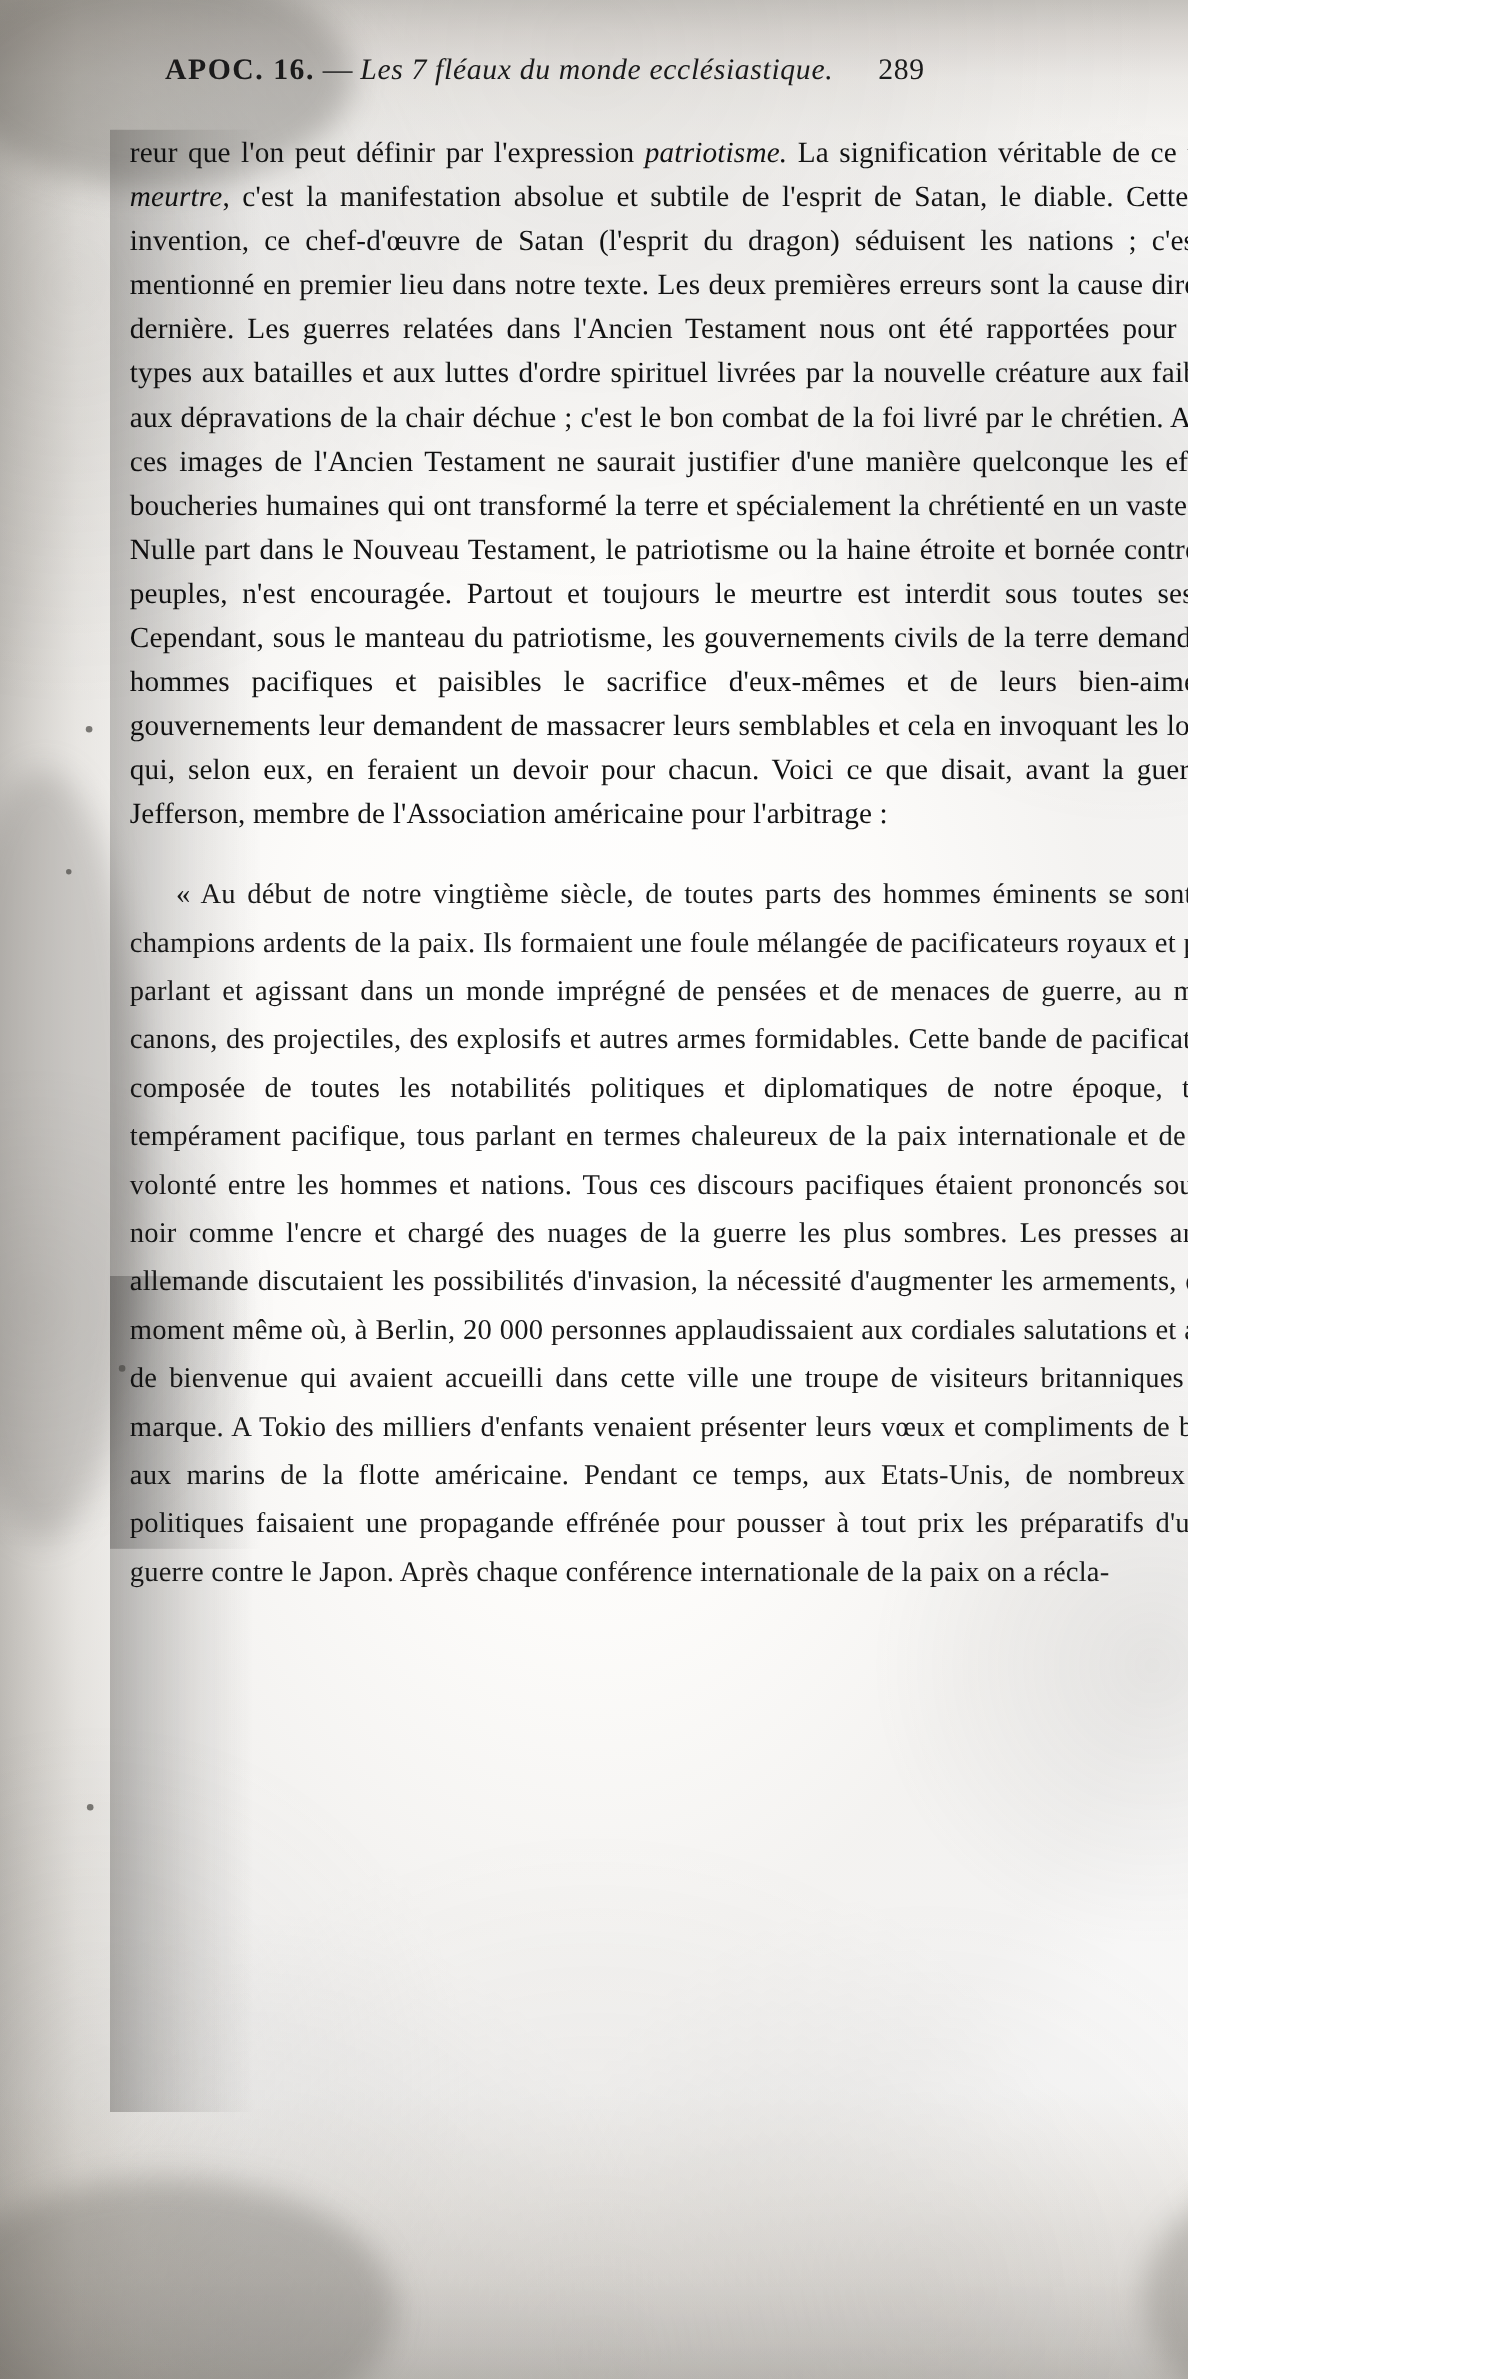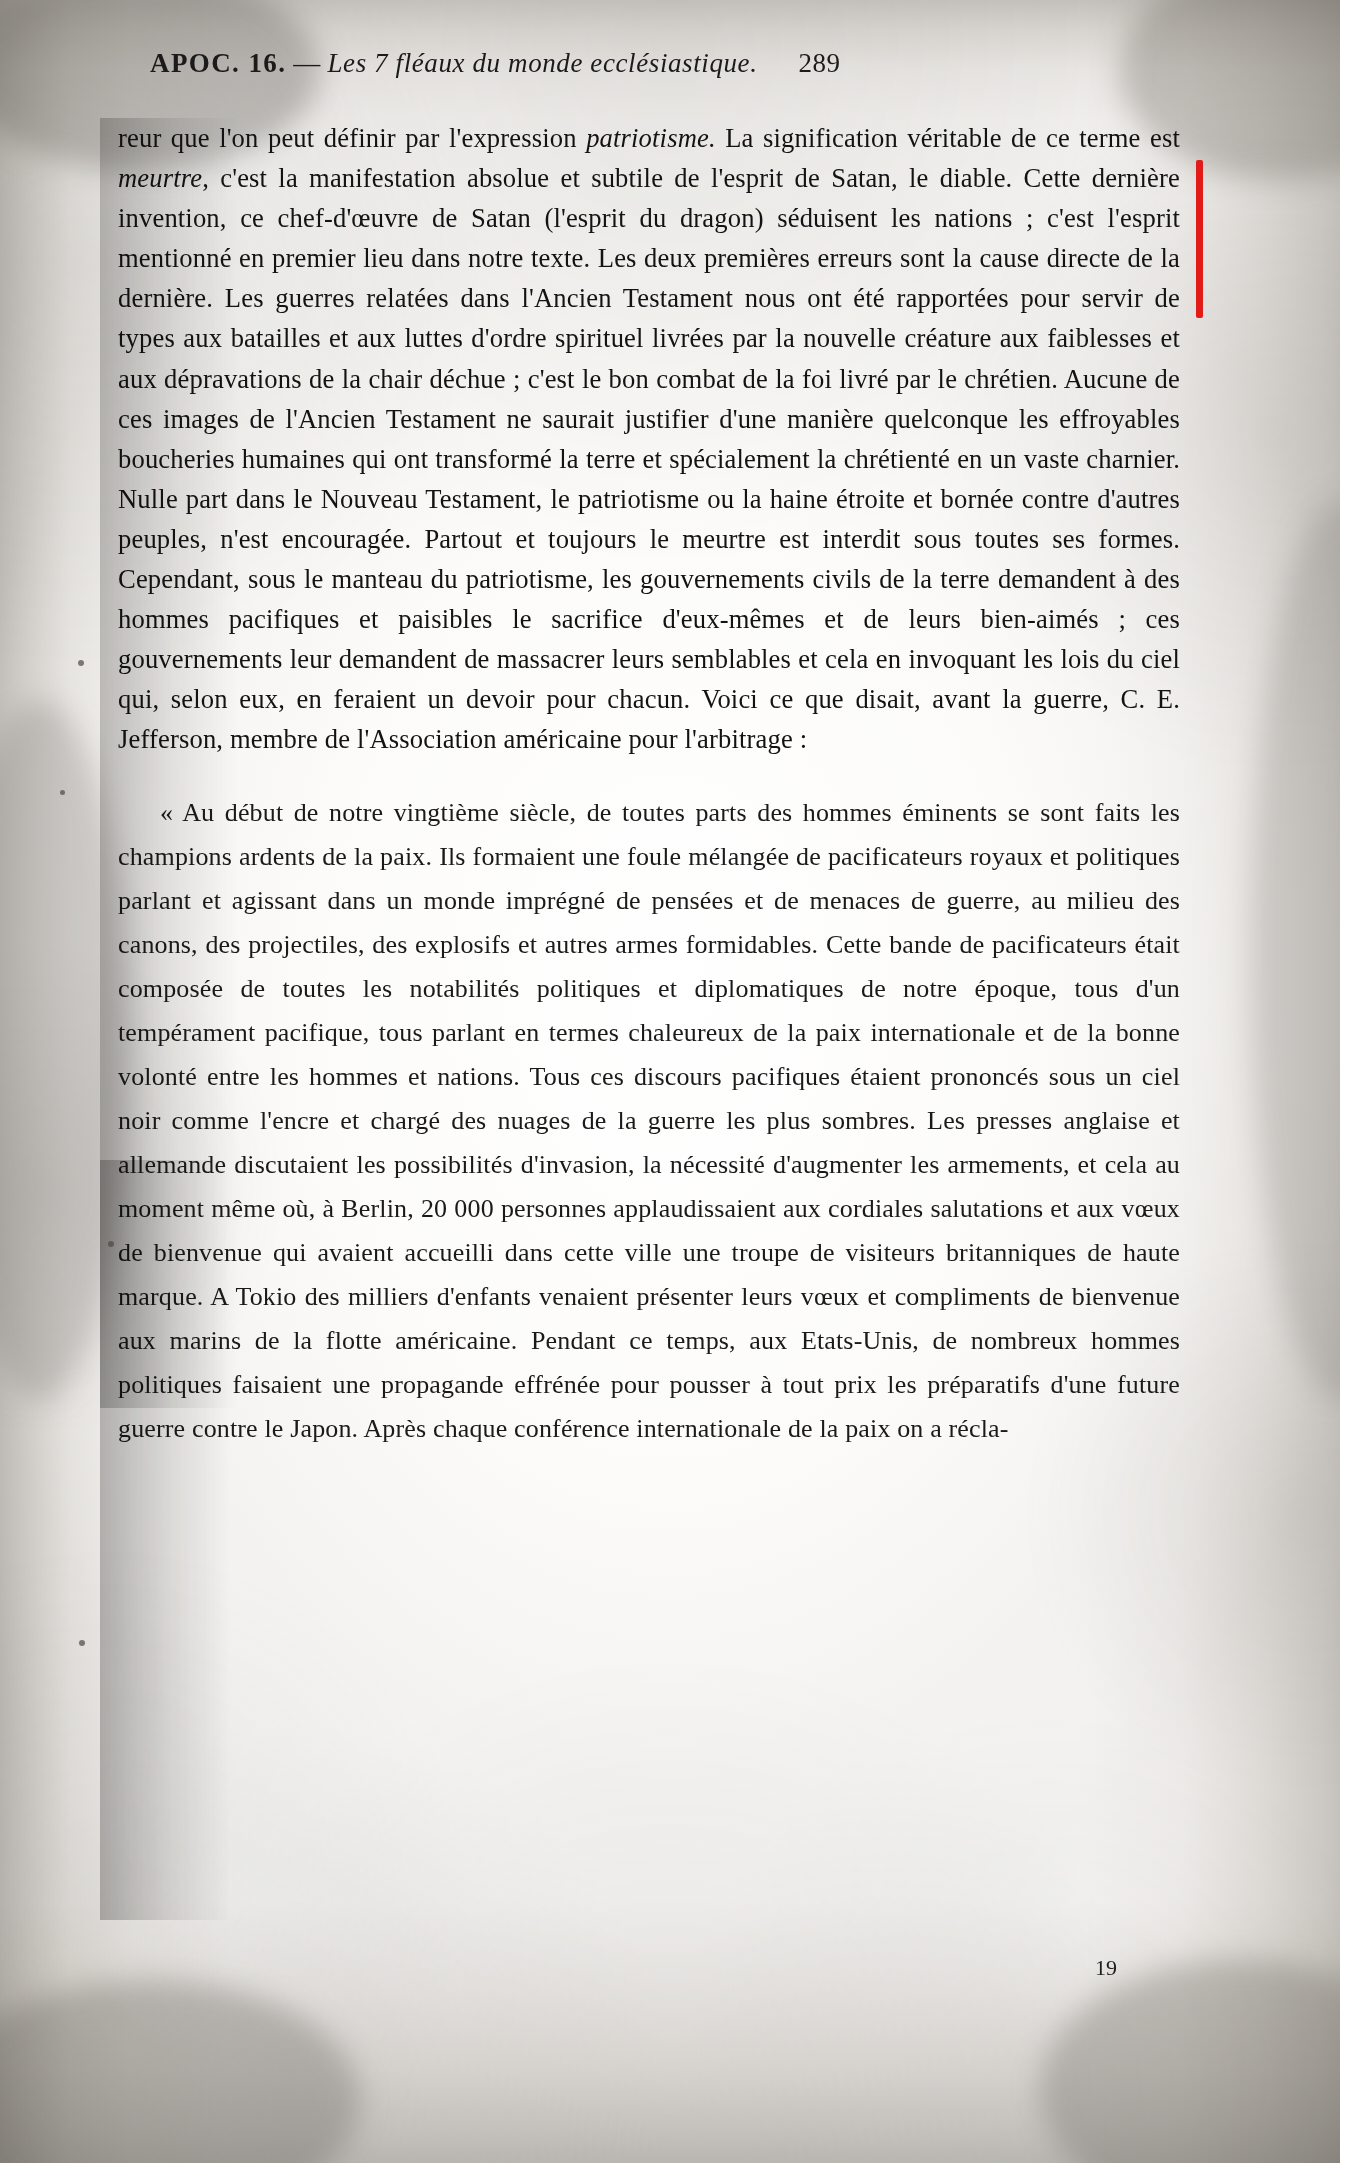--- a/index.html
+++ b/index.html
@@ -2,21 +2,21 @@
 <html><head>
 <meta charset="utf-8">
 <style>
   html, body {
     margin: 0;
     padding: 0;
     background: #ffffff;
   }
   .page {
     position: relative;
-    width: 1340px;
+    width: 1080px;
     height: 2163px;
     background: #7dd3fc;
     overflow: hidden;
     font-family: "Liberation Serif", serif;
   }
 
   
   .paper {
     position: absolute;
     left: 0; top: 0; right: 0; bottom: 0;

